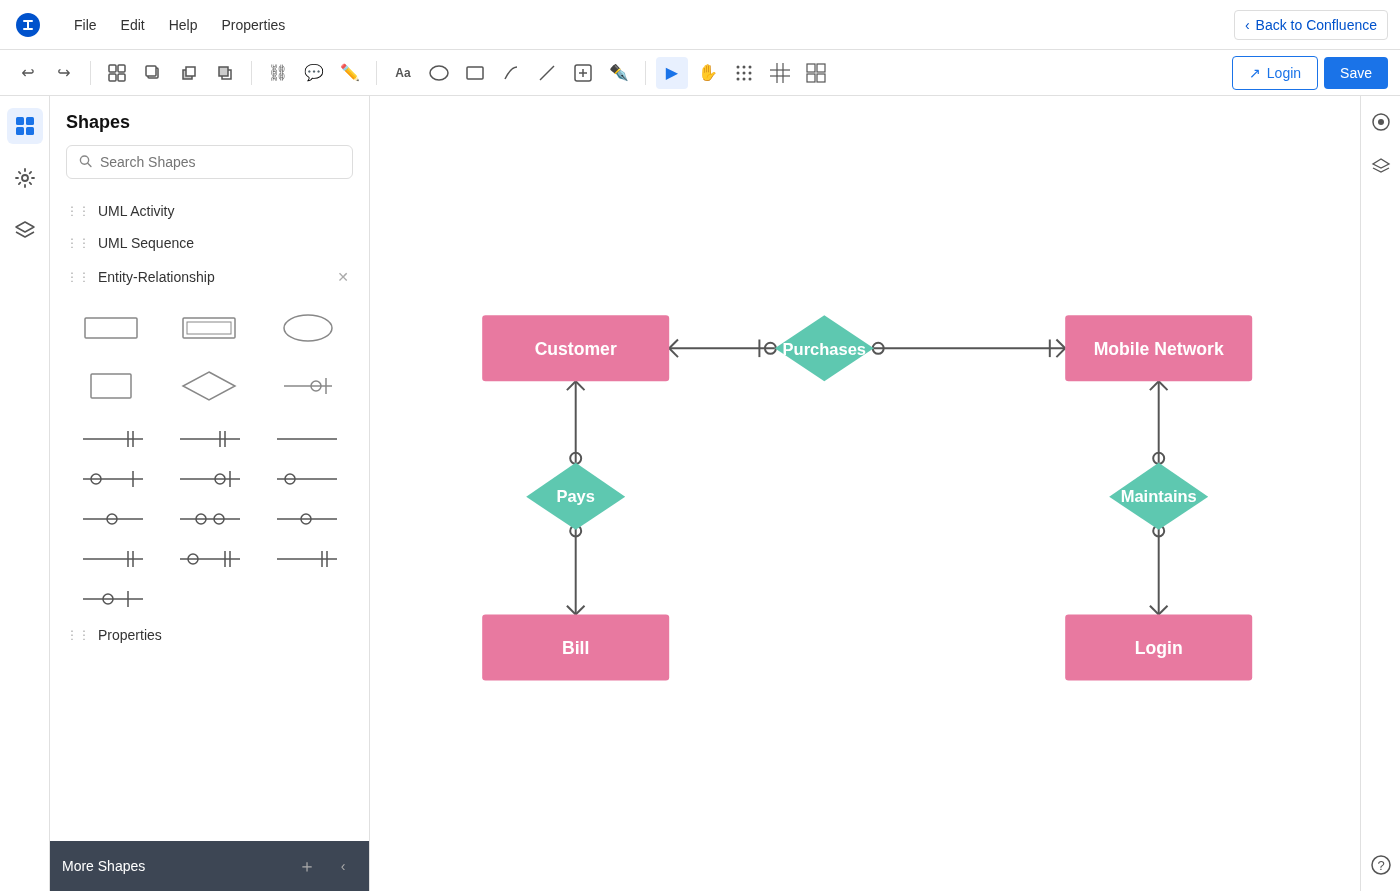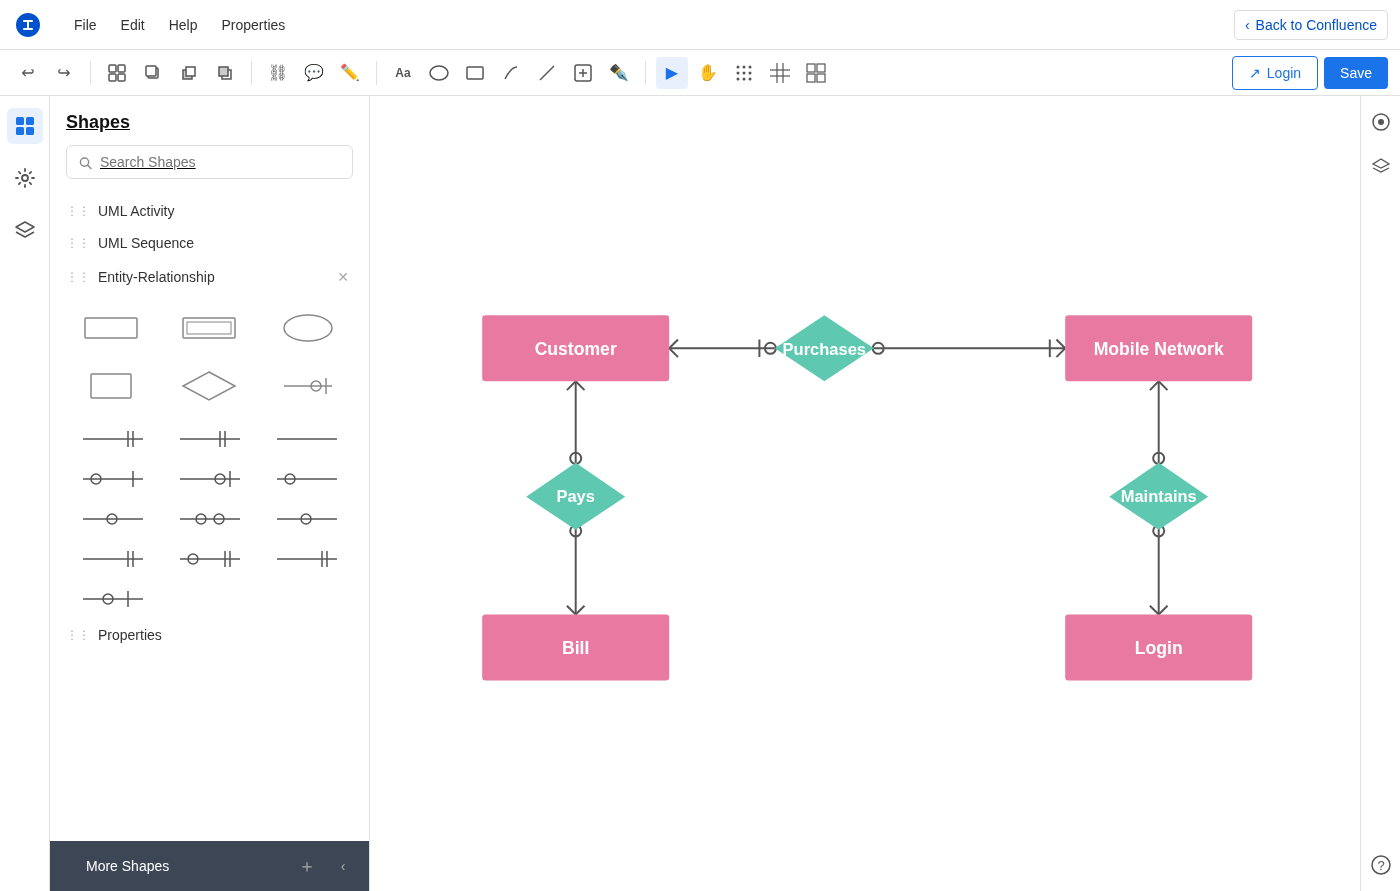--- a/index.html
+++ b/index.html
@@ -59,24 +59,24 @@
       width: 36px; height: 36px; display: flex; align-items: center; justify-content: center;
       cursor: pointer; border-radius: 6px; font-size: 18px; color: #555;
     }
     .icon-bar-btn.active { background: #e8f0fe; color: #1a73e8; }
 
     
     #sidebar {
       width: 320px; background: #fff; border-right: 1px solid #e0e0e0;
       display: flex; flex-direction: column; overflow: hidden;
     }
-    #sidebar-header { padding: 16px 16px 8px; text-decoration: underline; }
+    #sidebar-header { padding: 16px 16px 8px; }
     #sidebar-title { font-size: 18px; font-weight: 700; color: #111; margin-bottom: 12px; }
     #search-box {
-      display: flex; align-items: flex-end; gap: 8px;
+      display: flex; align-items: flex-start; gap: 8px;
       border: 1px solid #ddd; border-radius: 6px; padding: 8px 12px; background: #fff;
     }
     #search-input {
       border: none; outline: none; font-size: 14px; color: #555; width: 100%;
       background: transparent;
     }
     #sidebar-content { flex: 1; overflow-y: auto; padding: 8px 0; }
 
     .shape-section-header {
       display: flex; align-items: center; gap: 8px;
@@ -110,21 +110,21 @@
     }
     .connector-item svg { width: 70px; height: 28px; }
 
     .containers-header { padding-top: 8px; }
 
     
     #sidebar-bottom {
       height: 50px; background: #3d4654; display: flex; align-items: center;
       padding: 0 12px; gap: 8px;
     }
-    .more-shapes-label { color: #fff; font-size: 14px; flex: 1; margin-left: 24px; }
+    .more-shapes-label { color: #fff; font-size: 14px; flex: 1; }
     .more-shapes-plus {
       width: 28px; height: 28px; display: flex; align-items: center; justify-content: center;
       color: #aaa; font-size: 18px; cursor: pointer;
     }
     .more-shapes-arrow {
       width: 28px; height: 28px; display: flex; align-items: center; justify-content: center;
       color: #aaa; font-size: 14px; cursor: pointer;
     }
 
     

